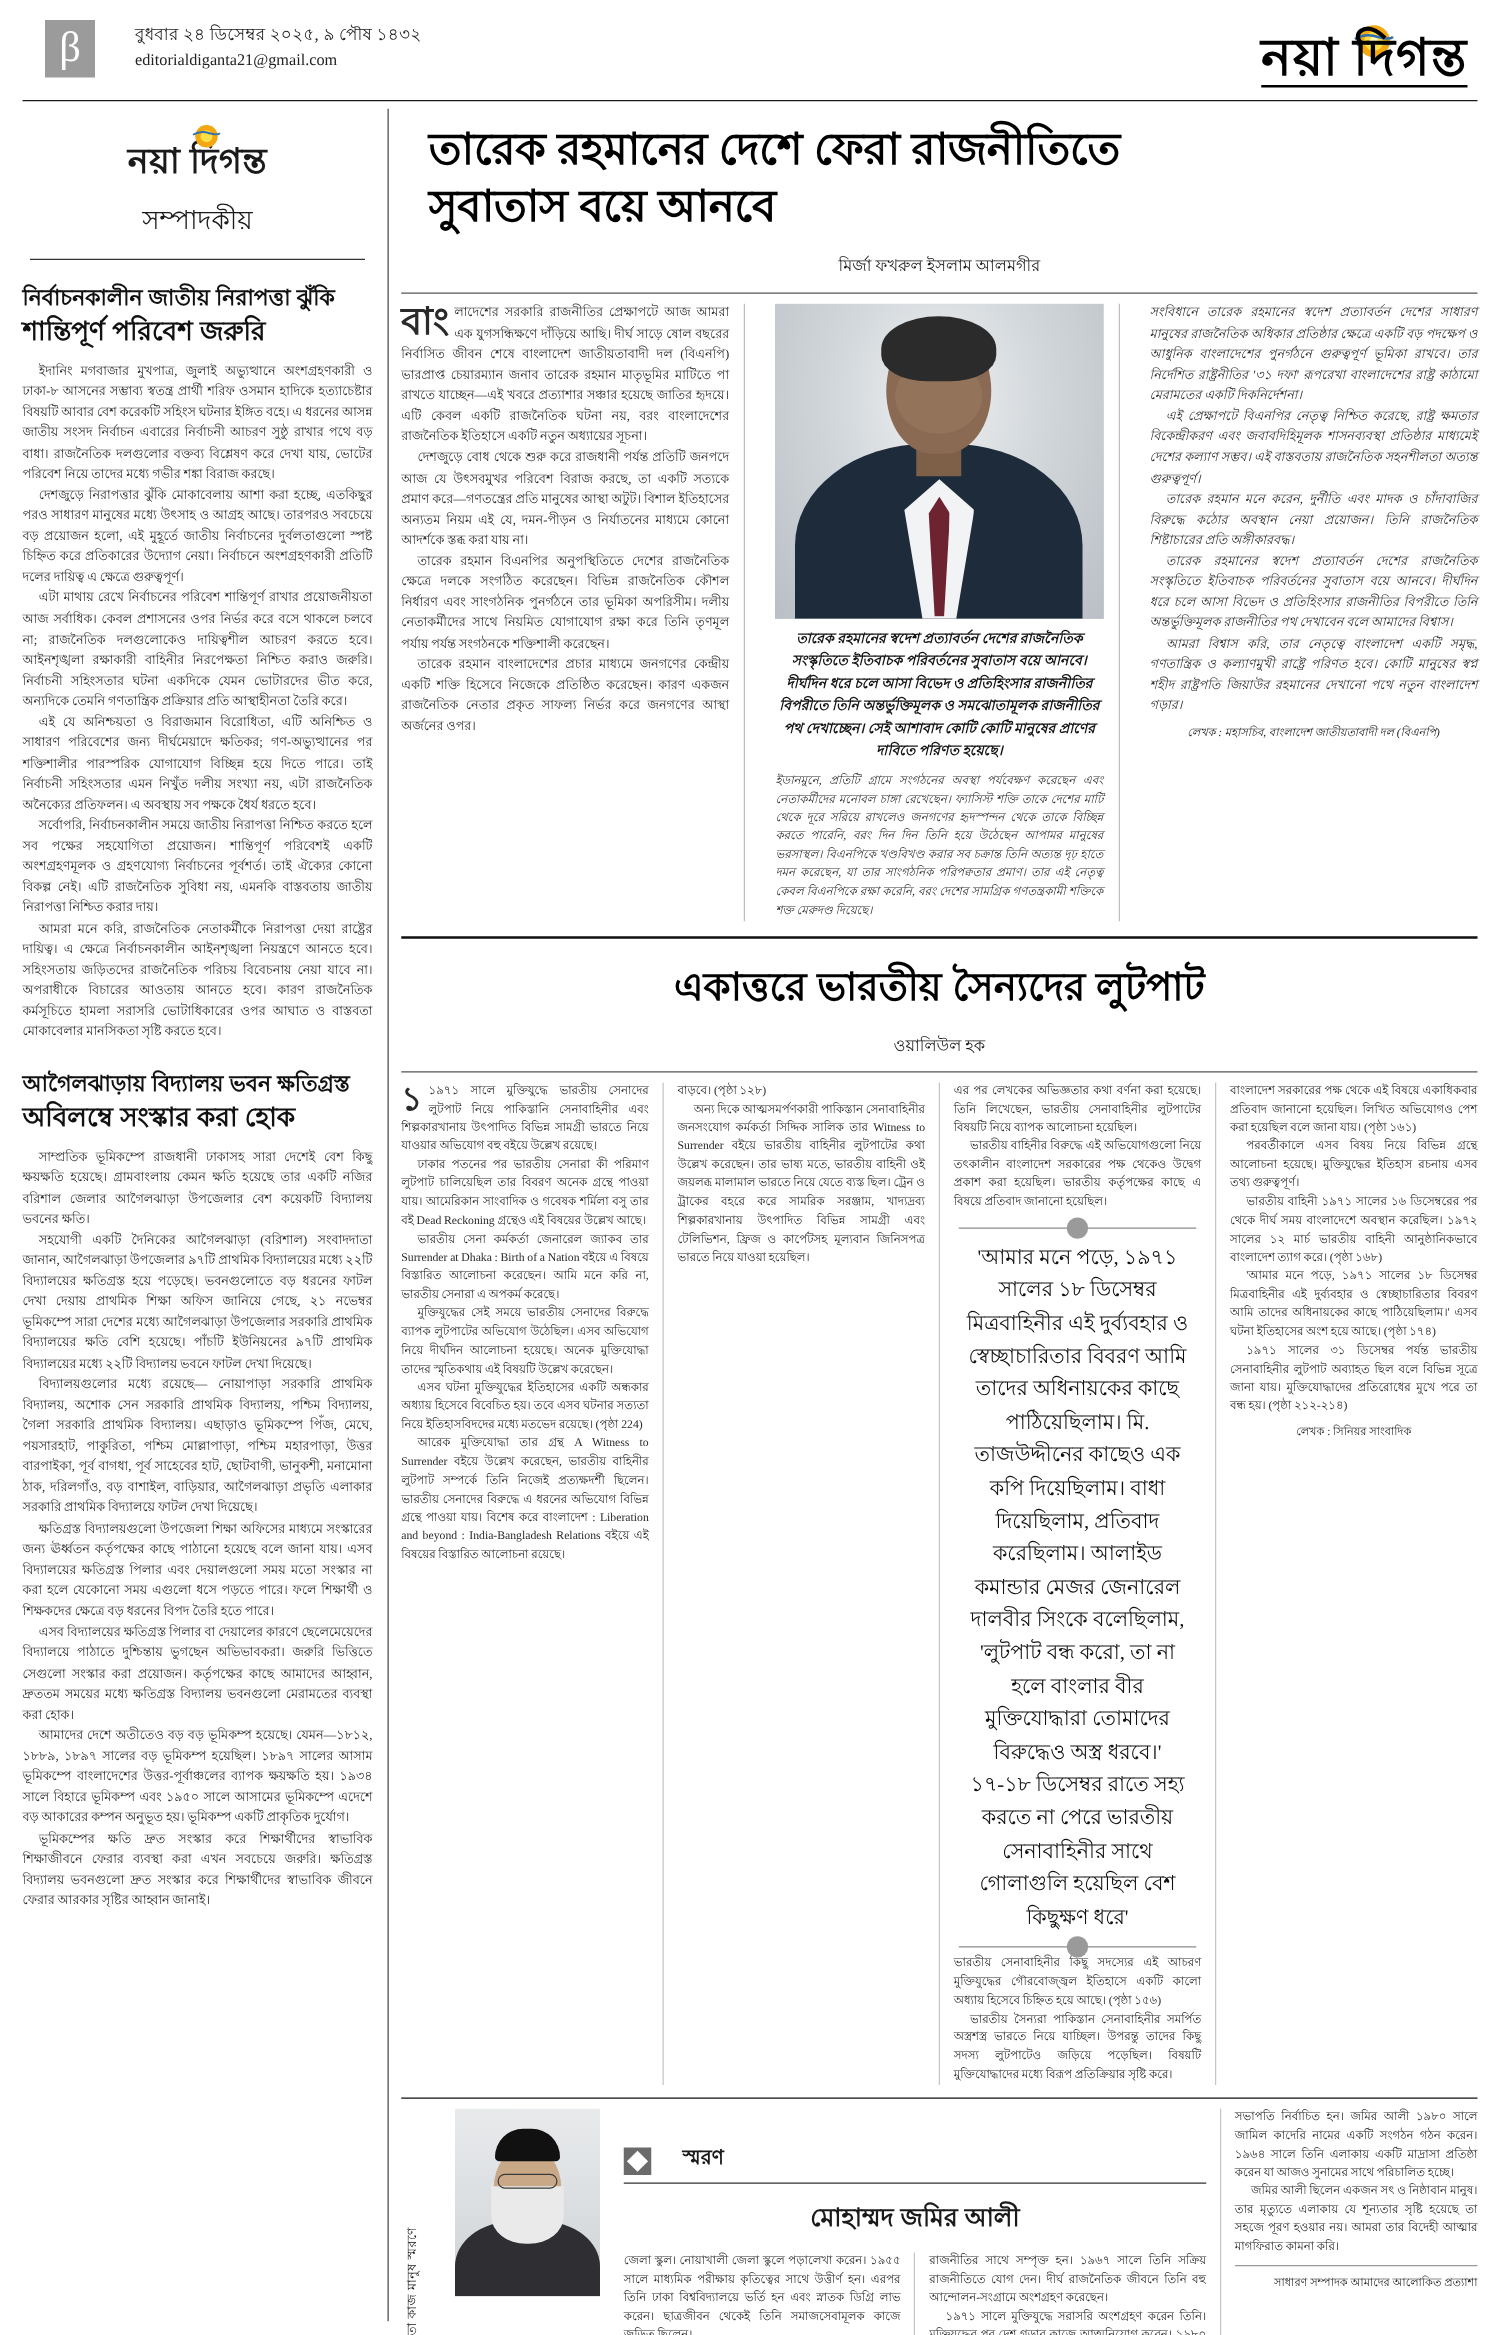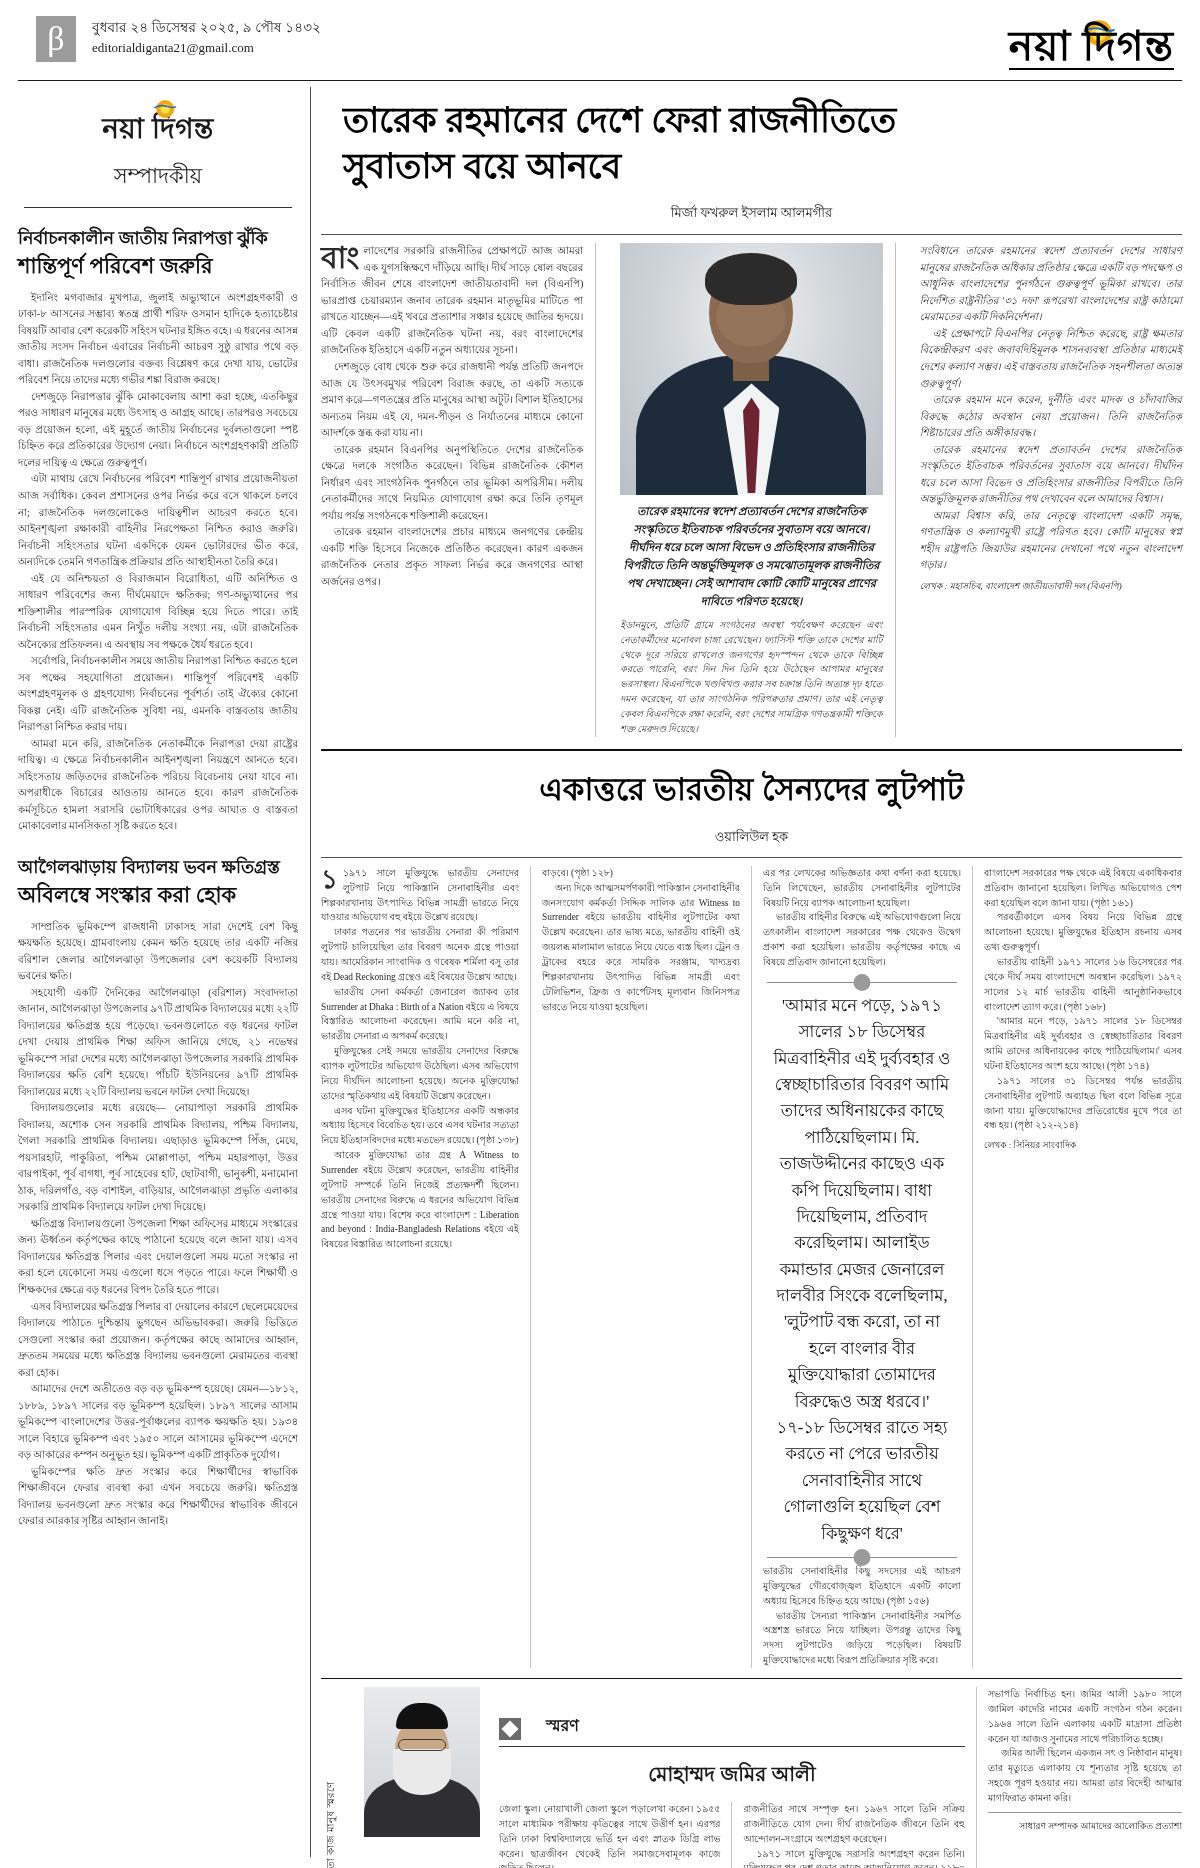--- a/index.html
+++ b/index.html
@@ -13,21 +13,21 @@
   }
   .page { width: 1200px; height: 1868px; position: relative; padding: 14px 18px 8px 18px; }
 
   
   .masthead { display: flex; align-items: flex-start; height: 60px; position: relative; }
   .mh-logo-mark {
     width: 40px; height: 46px; background: #9b9b9b; margin-left: 18px; margin-top: 2px;
     display: flex; align-items: center; justify-content: center;
     color: #ffffff; font-size: 34px; font-family: "Liberation Serif", serif; line-height: 1;
   }
-  .mh-dateblock { margin-left: 16px; padding-top: 4px; }
+  .mh-dateblock { margin-left: 32px; padding-top: 4px; }
   .mh-date { font-size: 13.5px; color: #222; letter-spacing: .2px; line-height: 1.5; }
   .mh-email { font-size: 13px; color: #222; line-height: 1.5; }
   .mh-brand { position: absolute; right: 8px; top: 2px; text-align: right; }
   .brand-wrap { position: relative; display: inline-block; padding-top: 10px; }
   .brand-sun { position: absolute; left: 50%; top: 0; transform: translateX(-26%); width: 34px; height: 34px; }
   .brand-text {
     font-family: "Liberation Serif", "DejaVu Serif", serif;
     font-size: 41px; font-weight: 700; letter-spacing: 1px; color: #000;
     line-height: 1; position: relative; white-space: nowrap;
   }
@@ -108,21 +108,21 @@
   .ph-shirt { position: absolute; left: 50%; bottom: 0; transform: translateX(-50%);
     width: 56px; height: 112px; background: #f2f3f5; clip-path: polygon(50% 0,100% 22%,74% 100%,26% 100%,0 22%); }
   .ph-tie { position: absolute; left: 50%; bottom: 2px; transform: translateX(-50%);
     width: 17px; height: 96px; background: #6d2430; clip-path: polygon(50% 0,100% 14%,72% 100%,28% 100%,0 14%); }
 
   .caption {
     font-size: 11.2px; line-height: 1.6; text-align: center; font-weight: 700;
     font-family: "Liberation Serif", serif; color: #141414; padding: 2px 2px 0 2px;
   }
   .art1-foot { font-size: 8.6px; line-height: 1.55; text-align: justify; color: #333; margin-top: 7px; }
-  .art1-author { font-size: 9px; text-align: left; margin-top: 5px; }
+  .art1-author { font-size: 9px; text-align: center; margin-top: 5px; }
 
   
   .thick-rule { border-top: 2px solid #111; margin: 12px 0 0 0; }
 
   
   .art2-title {
     text-align: center; font-family: "Liberation Sans", sans-serif;
     font-size: 31px; font-weight: 700; padding-top: 14px; color: #000;
   }
   .art2-byline { text-align: center; font-size: 13px; margin-top: 10px; }
@@ -319,21 +319,21 @@
         <div class="art2-byline">ওয়ালিউল হক</div>
         <div class="art2-rule"></div>
 
         <div class="art2-cols">
           <div class="c">
             <div class="btext tiny">
               <p class="noind"><span class="numcap">১</span><span>১৯৭১ সালে মুক্তিযুদ্ধে ভারতীয় সেনাদের লুটপাট নিয়ে পাকিস্তানি সেনাবাহিনীর এবং শিল্পকারখানায় উৎপাদিত বিভিন্ন সামগ্রী ভারতে নিয়ে যাওয়ার অভিযোগ বহু বইয়ে উল্লেখ রয়েছে।</span></p>
               <p>ঢাকার পতনের পর ভারতীয় সেনারা কী পরিমাণ লুটপাট চালিয়েছিল তার বিবরণ অনেক গ্রন্থে পাওয়া যায়। আমেরিকান সাংবাদিক ও গবেষক শর্মিলা বসু তার বই Dead Reckoning গ্রন্থেও এই বিষয়ের উল্লেখ আছে।</p>
               <p>ভারতীয় সেনা কর্মকর্তা জেনারেল জ্যাকব তার Surrender at Dhaka : Birth of a Nation বইয়ে এ বিষয়ে বিস্তারিত আলোচনা করেছেন। আমি মনে করি না, ভারতীয় সেনারা এ অপকর্ম করেছে।</p>
               <p>মুক্তিযুদ্ধের সেই সময়ে ভারতীয় সেনাদের বিরুদ্ধে ব্যাপক লুটপাটের অভিযোগ উঠেছিল। এসব অভিযোগ নিয়ে দীর্ঘদিন আলোচনা হয়েছে। অনেক মুক্তিযোদ্ধা তাদের স্মৃতিকথায় এই বিষয়টি উল্লেখ করেছেন।</p>
-              <p>এসব ঘটনা মুক্তিযুদ্ধের ইতিহাসের একটি অন্ধকার অধ্যায় হিসেবে বিবেচিত হয়। তবে এসব ঘটনার সত্যতা নিয়ে ইতিহাসবিদদের মধ্যে মতভেদ রয়েছে। (পৃষ্ঠা ১৩৮)</p>
+              <p>এসব ঘটনা মুক্তিযুদ্ধের ইতিহাসের একটি অন্ধকার অধ্যায় হিসেবে বিবেচিত হয়। তবে এসব ঘটনার সত্যতা নিয়ে ইতিহাসবিদদের মধ্যে মতভেদ রয়েছে। (পৃষ্ঠা 224)</p>
               <p>আরেক মুক্তিযোদ্ধা তার গ্রন্থ A Witness to Surrender বইয়ে উল্লেখ করেছেন, ভারতীয় বাহিনীর লুটপাট সম্পর্কে তিনি নিজেই প্রত্যক্ষদর্শী ছিলেন। ভারতীয় সেনাদের বিরুদ্ধে এ ধরনের অভিযোগ বিভিন্ন গ্রন্থে পাওয়া যায়। বিশেষ করে বাংলাদেশ : Liberation and beyond : India-Bangladesh Relations বইয়ে এই বিষয়ের বিস্তারিত আলোচনা রয়েছে।</p>
             </div>
           </div>
 
           <div class="c">
             <div class="btext tiny">
               <p class="noind">বাড়বে। (পৃষ্ঠা ১২৮)</p>
               <p>অন্য দিকে আত্মসমর্পণকারী পাকিস্তান সেনাবাহিনীর জনসংযোগ কর্মকর্তা সিদ্দিক সালিক তার Witness to Surrender বইয়ে ভারতীয় বাহিনীর লুটপাটের কথা উল্লেখ করেছেন। তার ভাষ্য মতে, ভারতীয় বাহিনী ওই জয়লব্ধ মালামাল ভারতে নিয়ে যেতে ব্যস্ত ছিল। ট্রেন ও ট্রাকের বহরে করে সামরিক সরঞ্জাম, খাদ্যদ্রব্য শিল্পকারখানায় উৎপাদিত বিভিন্ন সামগ্রী এবং টেলিভিশন, ফ্রিজ ও কার্পেটসহ মূল্যবান জিনিসপত্র ভারতে নিয়ে যাওয়া হয়েছিল।</p>
             </div>
           </div>

